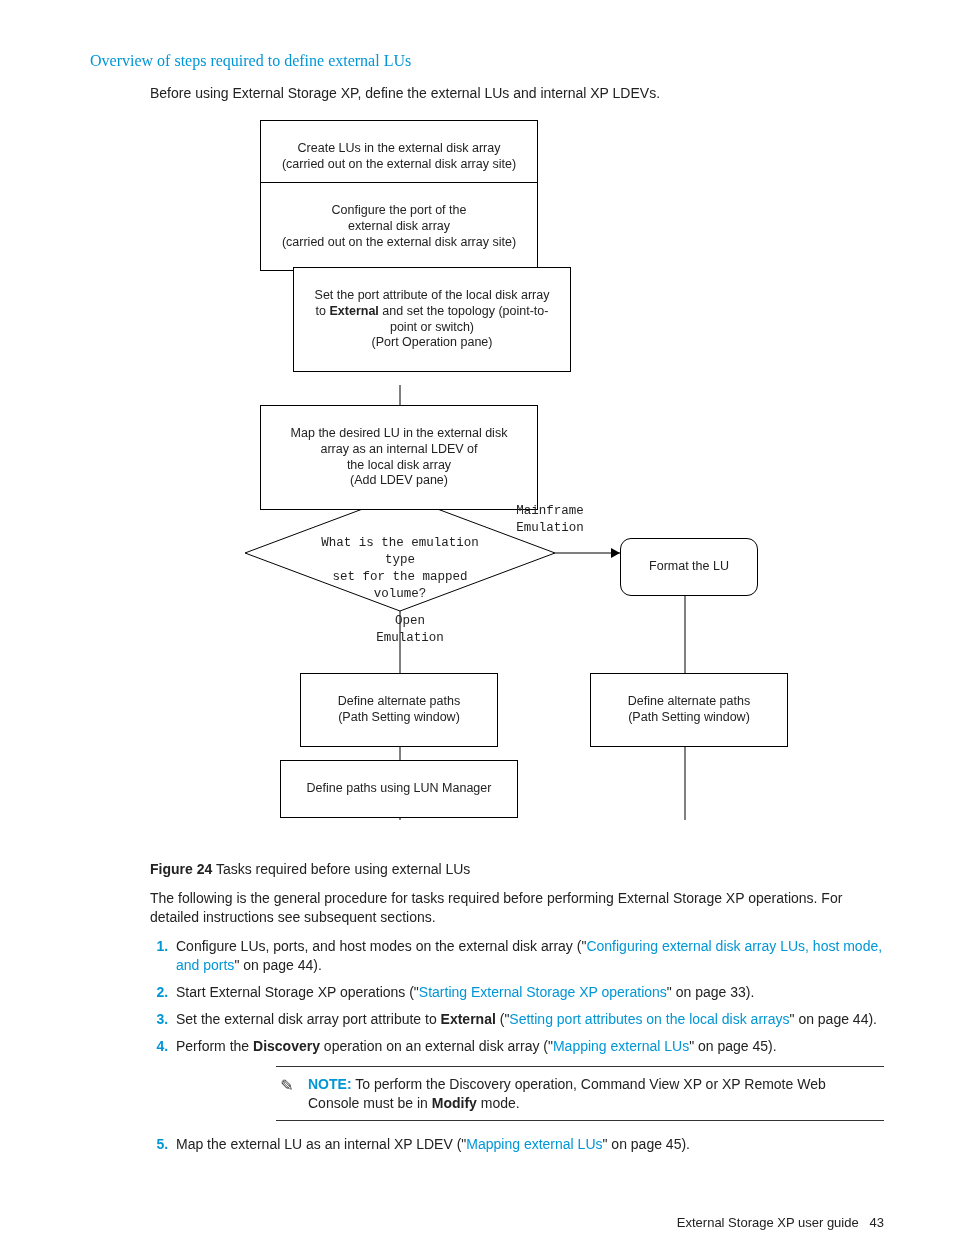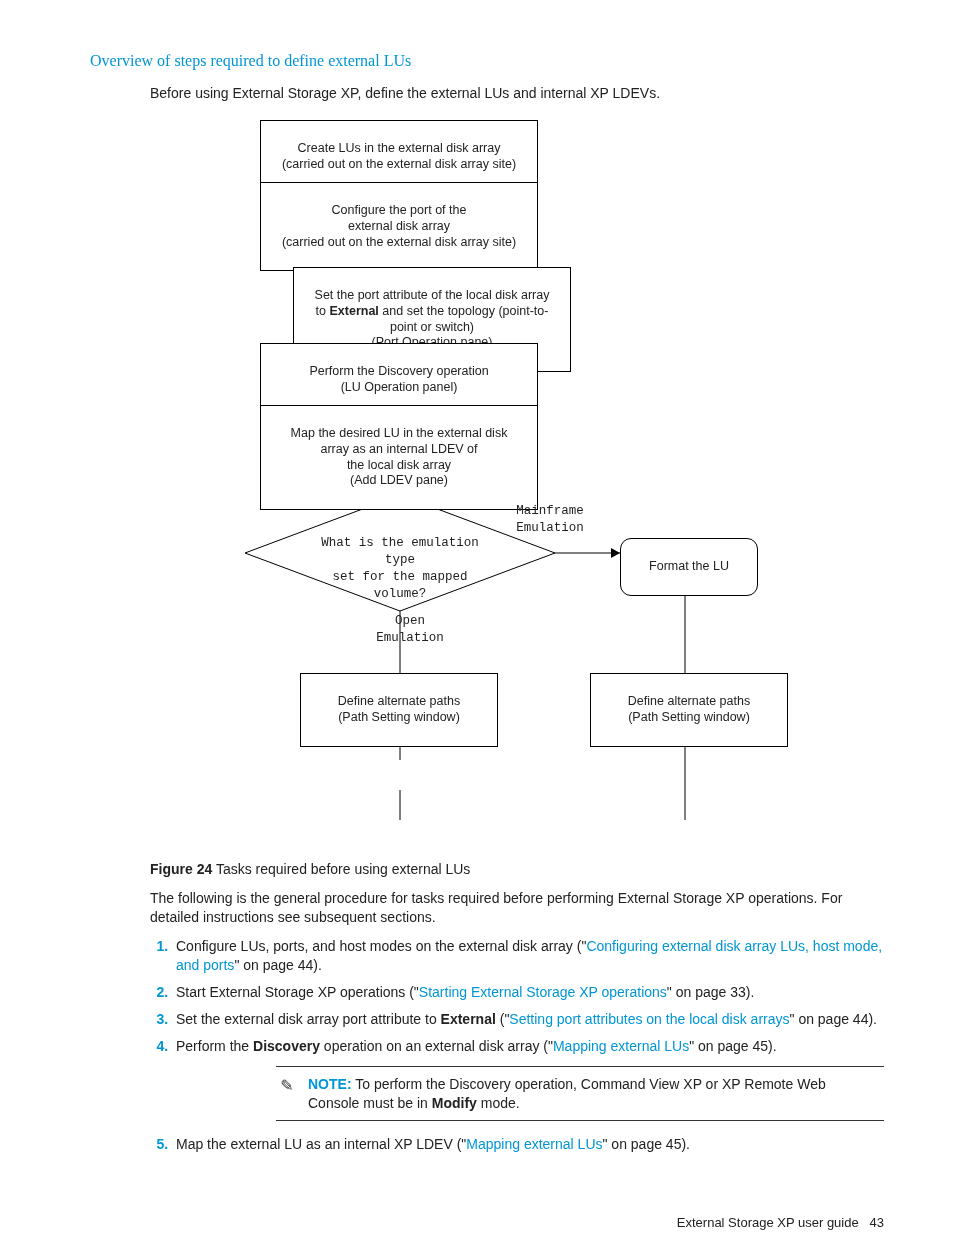--- a/index.html
+++ b/index.html
@@ -129,31 +129,31 @@
   </svg>
 
   <div class="box" style="left:110px; top:0; width:260px;">Create LUs in the external disk array<br>(carried out on the external disk array site)</div>
   <div class="box" style="left:110px; top:62px; width:260px;">Configure the port of the<br>external disk array<br>(carried out on the external disk array site)</div>
   <div class="box" style="left:110px; top:147px; width:260px;margin-left:33px;">
     <span>Set the port attribute of the local disk array</span><br>
     <span>to </span><b>External</b><span> and set the topology (point-to-</span><br>
     <span>point or switch)</span><br>
     <span>(Port Operation pane)</span>
   </div>
-  <div class="box" style="left:110px; top:223px; width:260px;">Perform the Discovery operation<br>(LU Operation panel)</div>
   <div class="box" style="left:110px; top:285px; width:260px;">Map the desired LU in the external disk<br>array as an internal LDEV of<br>the local disk array<br>(Add LDEV pane)</div>
 
   <div class="lbl" style="left:160px; top:415px; width:180px;">What is the emulation type<br>set for the mapped volume?</div>
 
   <div class="lbl" style="left:355px; top:383px; width:90px;">Mainframe<br>Emulation</div>
   <div class="lbl" style="left:225px; top:493px; width:70px;">Open<br>Emulation</div>
 
   <div class="box" style="left:470px; top:418px; width:120px;border-radius:11px;">Format the LU</div>
   <div class="box" style="left:150px; top:553px; width:180px;">Define alternate paths<br>(Path Setting window)</div>
   <div class="box" style="left:440px; top:553px; width:180px;">Define alternate paths<br>(Path Setting window)</div>
+  <div class="box" style="left:130px; top:640px; width:220px;">Define paths using LUN Manager</div>
 </div>
 
 <p class="figcap">
   <b>Figure 24</b><span> Tasks required before using external LUs</span>
 </p>
 
 <p class="para">The following is the general procedure for tasks required before performing External Storage XP operations. For detailed instructions see subsequent sections.</p>
 
 <ol class="steps">
   <li>

